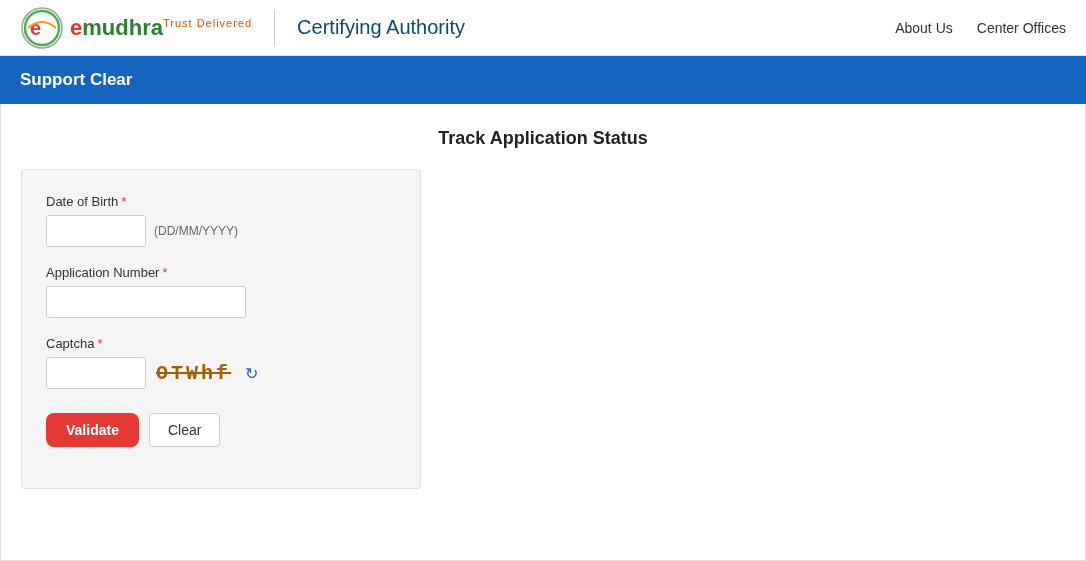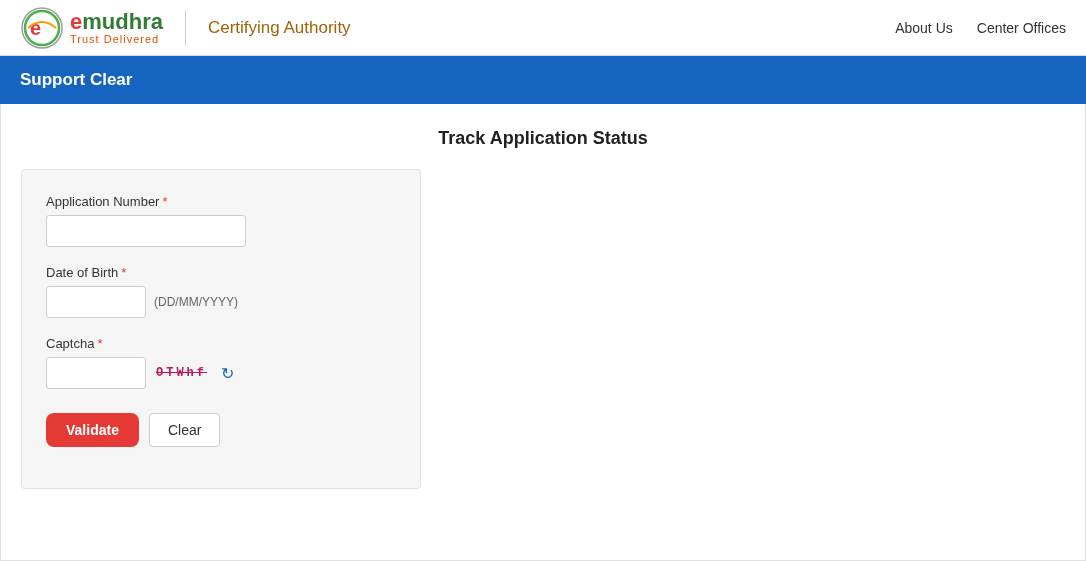--- a/index.html
+++ b/index.html
@@ -28,21 +28,20 @@
       display: flex;
       align-items: center;
       gap: 6px;
     }
     .logo-svg {
       width: 44px;
       height: 44px;
     }
     .logo-text {
       display: flex;
-      flex-direction: column;
     }
     .logo-name {
       font-size: 22px;
       font-weight: bold;
       color: #2e7d32;
       line-height: 1;
     }
     .logo-name span {
       color: #e53935;
     }
@@ -51,22 +50,22 @@
       color: #e65100;
       letter-spacing: 1px;
     }
     .divider {
       width: 1px;
       height: 36px;
       background: #ccc;
       margin: 0 10px;
     }
     .certifying-authority {
-      font-size: 17px;
-      color: #a16207;
+      font-size: 20px;
+      color: #0c4a6e;
     }
     .header-right {
       display: flex;
       gap: 24px;
     }
     .header-link {
       font-size: 14px;
       color: #333;
       cursor: pointer;
       text-decoration: none;
@@ -142,23 +141,23 @@
     }
     .captcha-row {
       display: flex;
       align-items: center;
       gap: 10px;
     }
     .captcha-input {
       width: 100px;
     }
     .captcha-text {
-      font-size: 12px;
-      font-weight: bold;
-      color: #be185d;
+      font-size: 20px;
+      font-weight: bold;
+      color: #a16207;
       text-decoration: line-through;
       letter-spacing: 3px;
       font-family: 'Courier New', monospace;
     }
     .refresh-icon {
       color: #1565c0;
       font-size: 16px;
       cursor: pointer;
       margin-left: 4px;
     }
@@ -222,33 +221,33 @@
   <span>Support Clear</span>
 </div>
 
 <div class="main-content">
   <h2 class="page-title">Track Application Status</h2>
 
   <div class="form-card">
 
     <div class="form-group">
       <label class="form-label">
-        <span>Application Number</span><span class="required-star">*</span>
-      </label>
-      <input type="text" class="form-input" style="">
-    </div>
-
-    <div class="form-group">
-      <label class="form-label">
         <span>Date of Birth</span><span class="required-star">*</span>
       </label>
       <div class="date-row">
         <input type="text" class="form-input date-input" style="">
         <span class="date-format">(DD/MM/YYYY)</span>
       </div>
+    </div>
+
+    <div class="form-group">
+      <label class="form-label">
+        <span>Application Number</span><span class="required-star">*</span>
+      </label>
+      <input type="text" class="form-input" style="">
     </div>
 
     <div class="form-group">
       <label class="form-label">
         <span>Captcha</span><span class="required-star">*</span>
       </label>
       <div class="captcha-row">
         <input type="text" class="form-input captcha-input" style="">
         <span class="captcha-text">OTWhf</span>
         <span class="refresh-icon" title="Refresh Captcha">↻</span>

